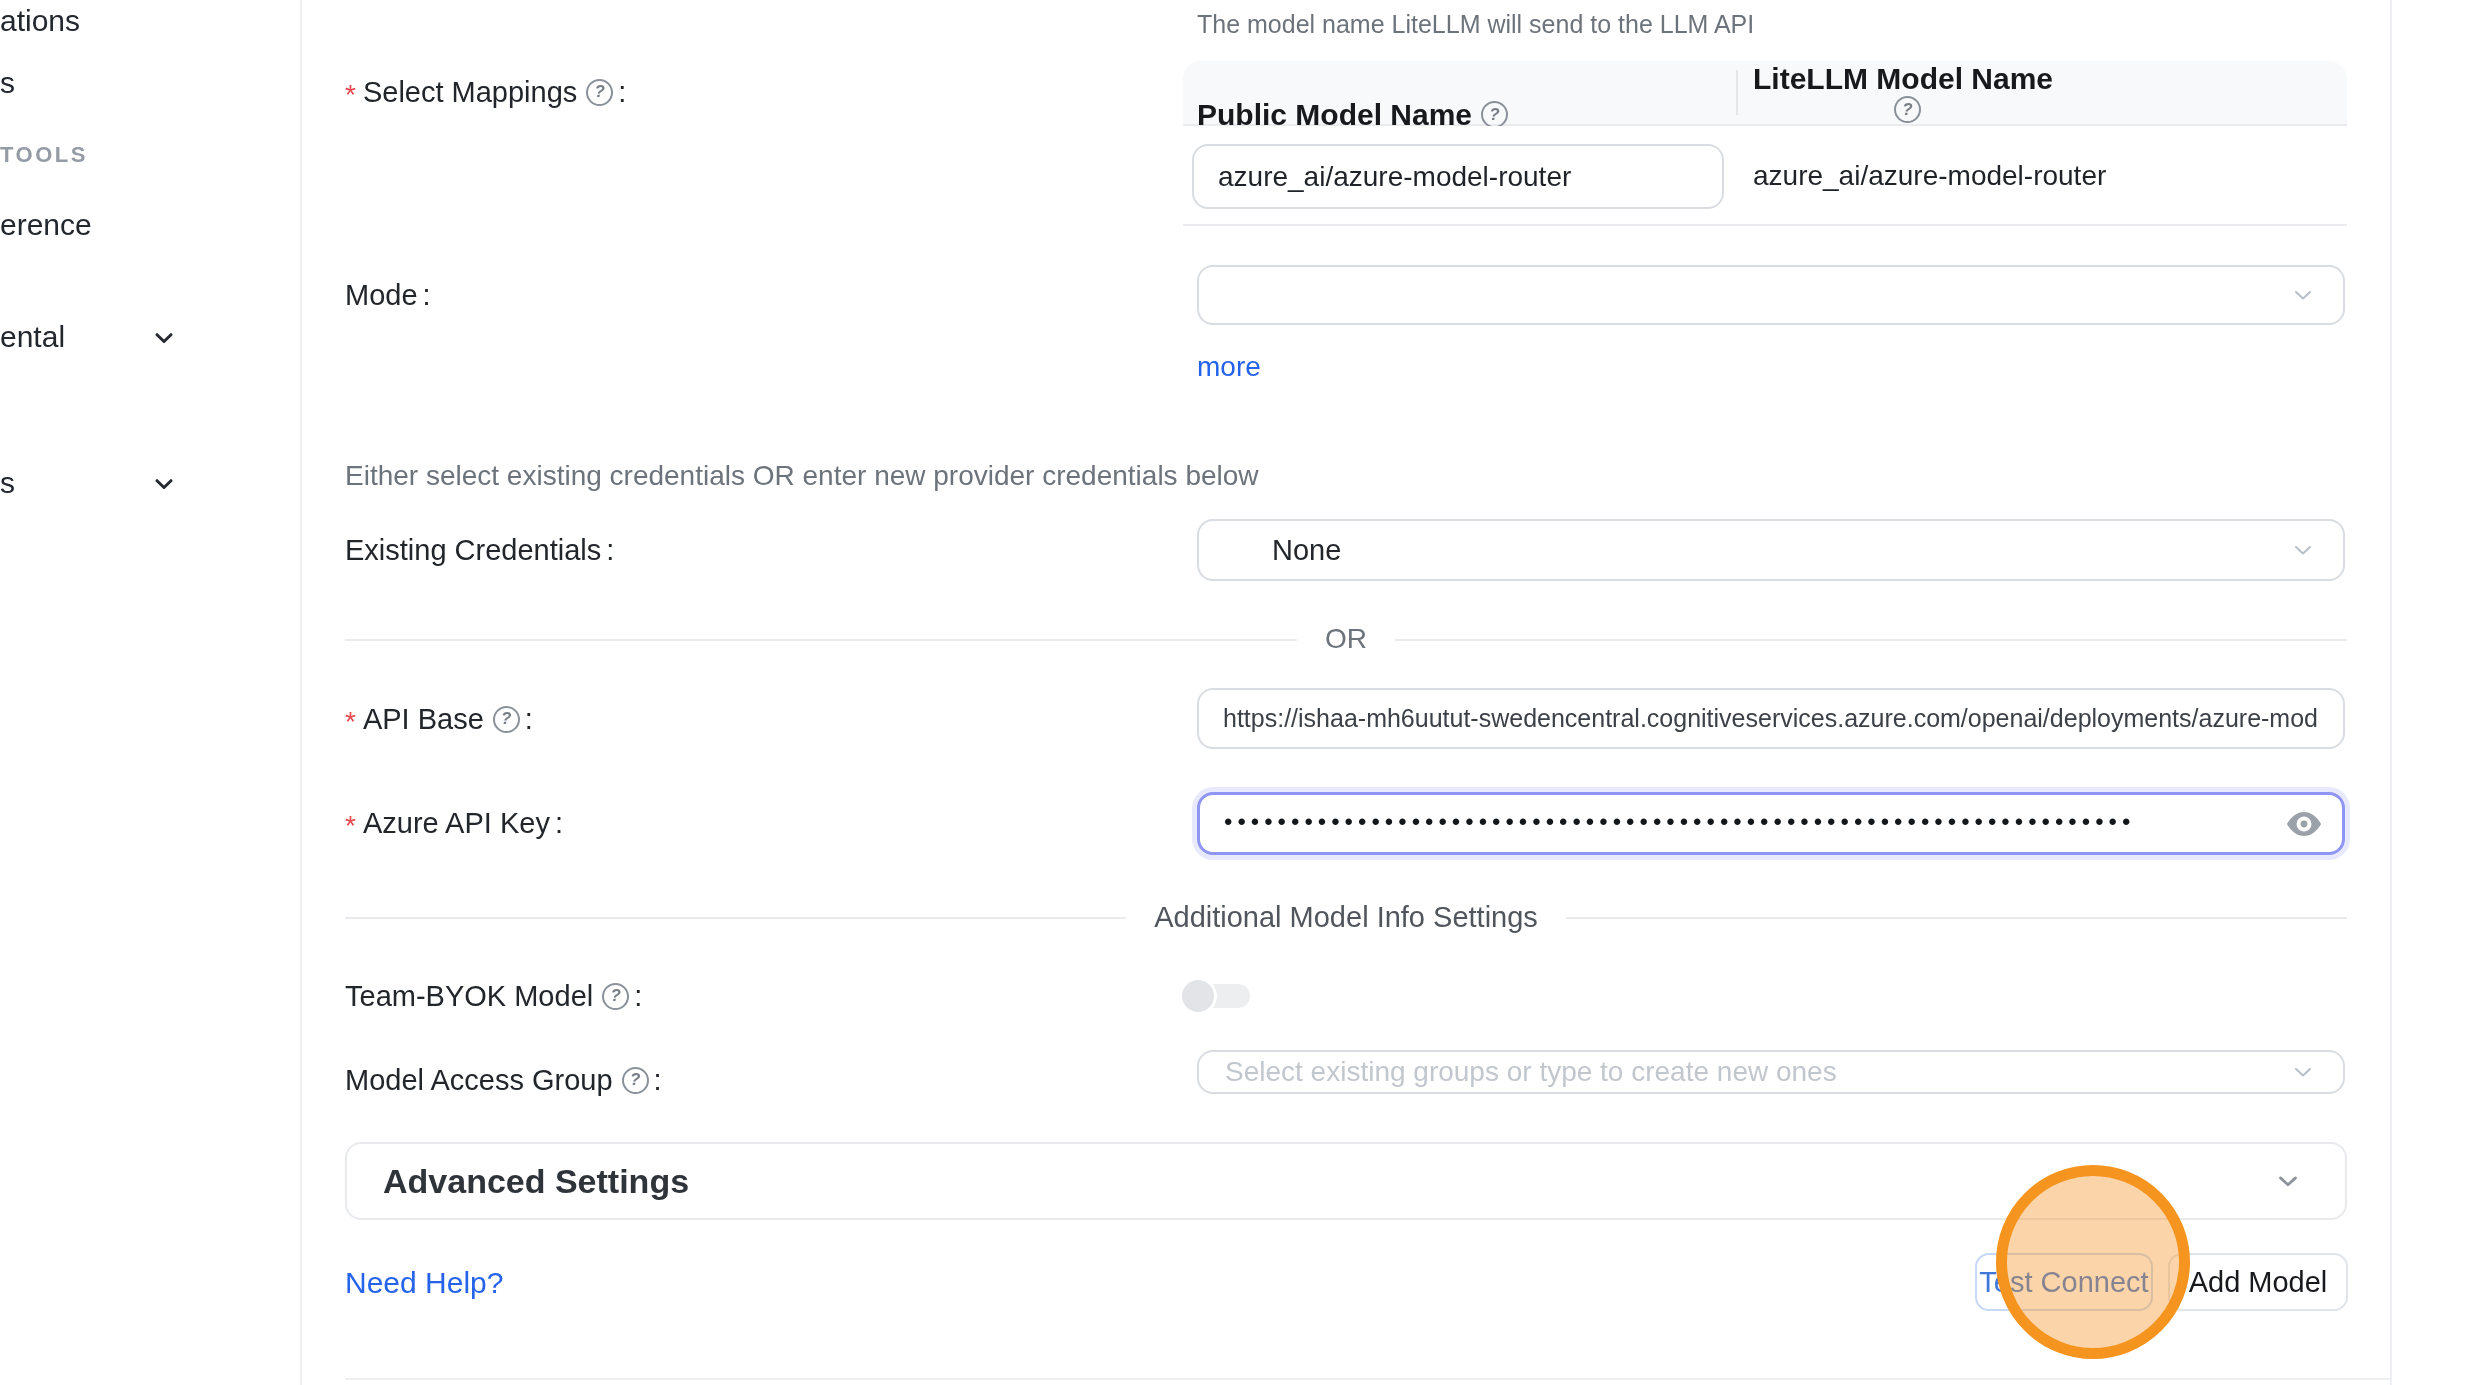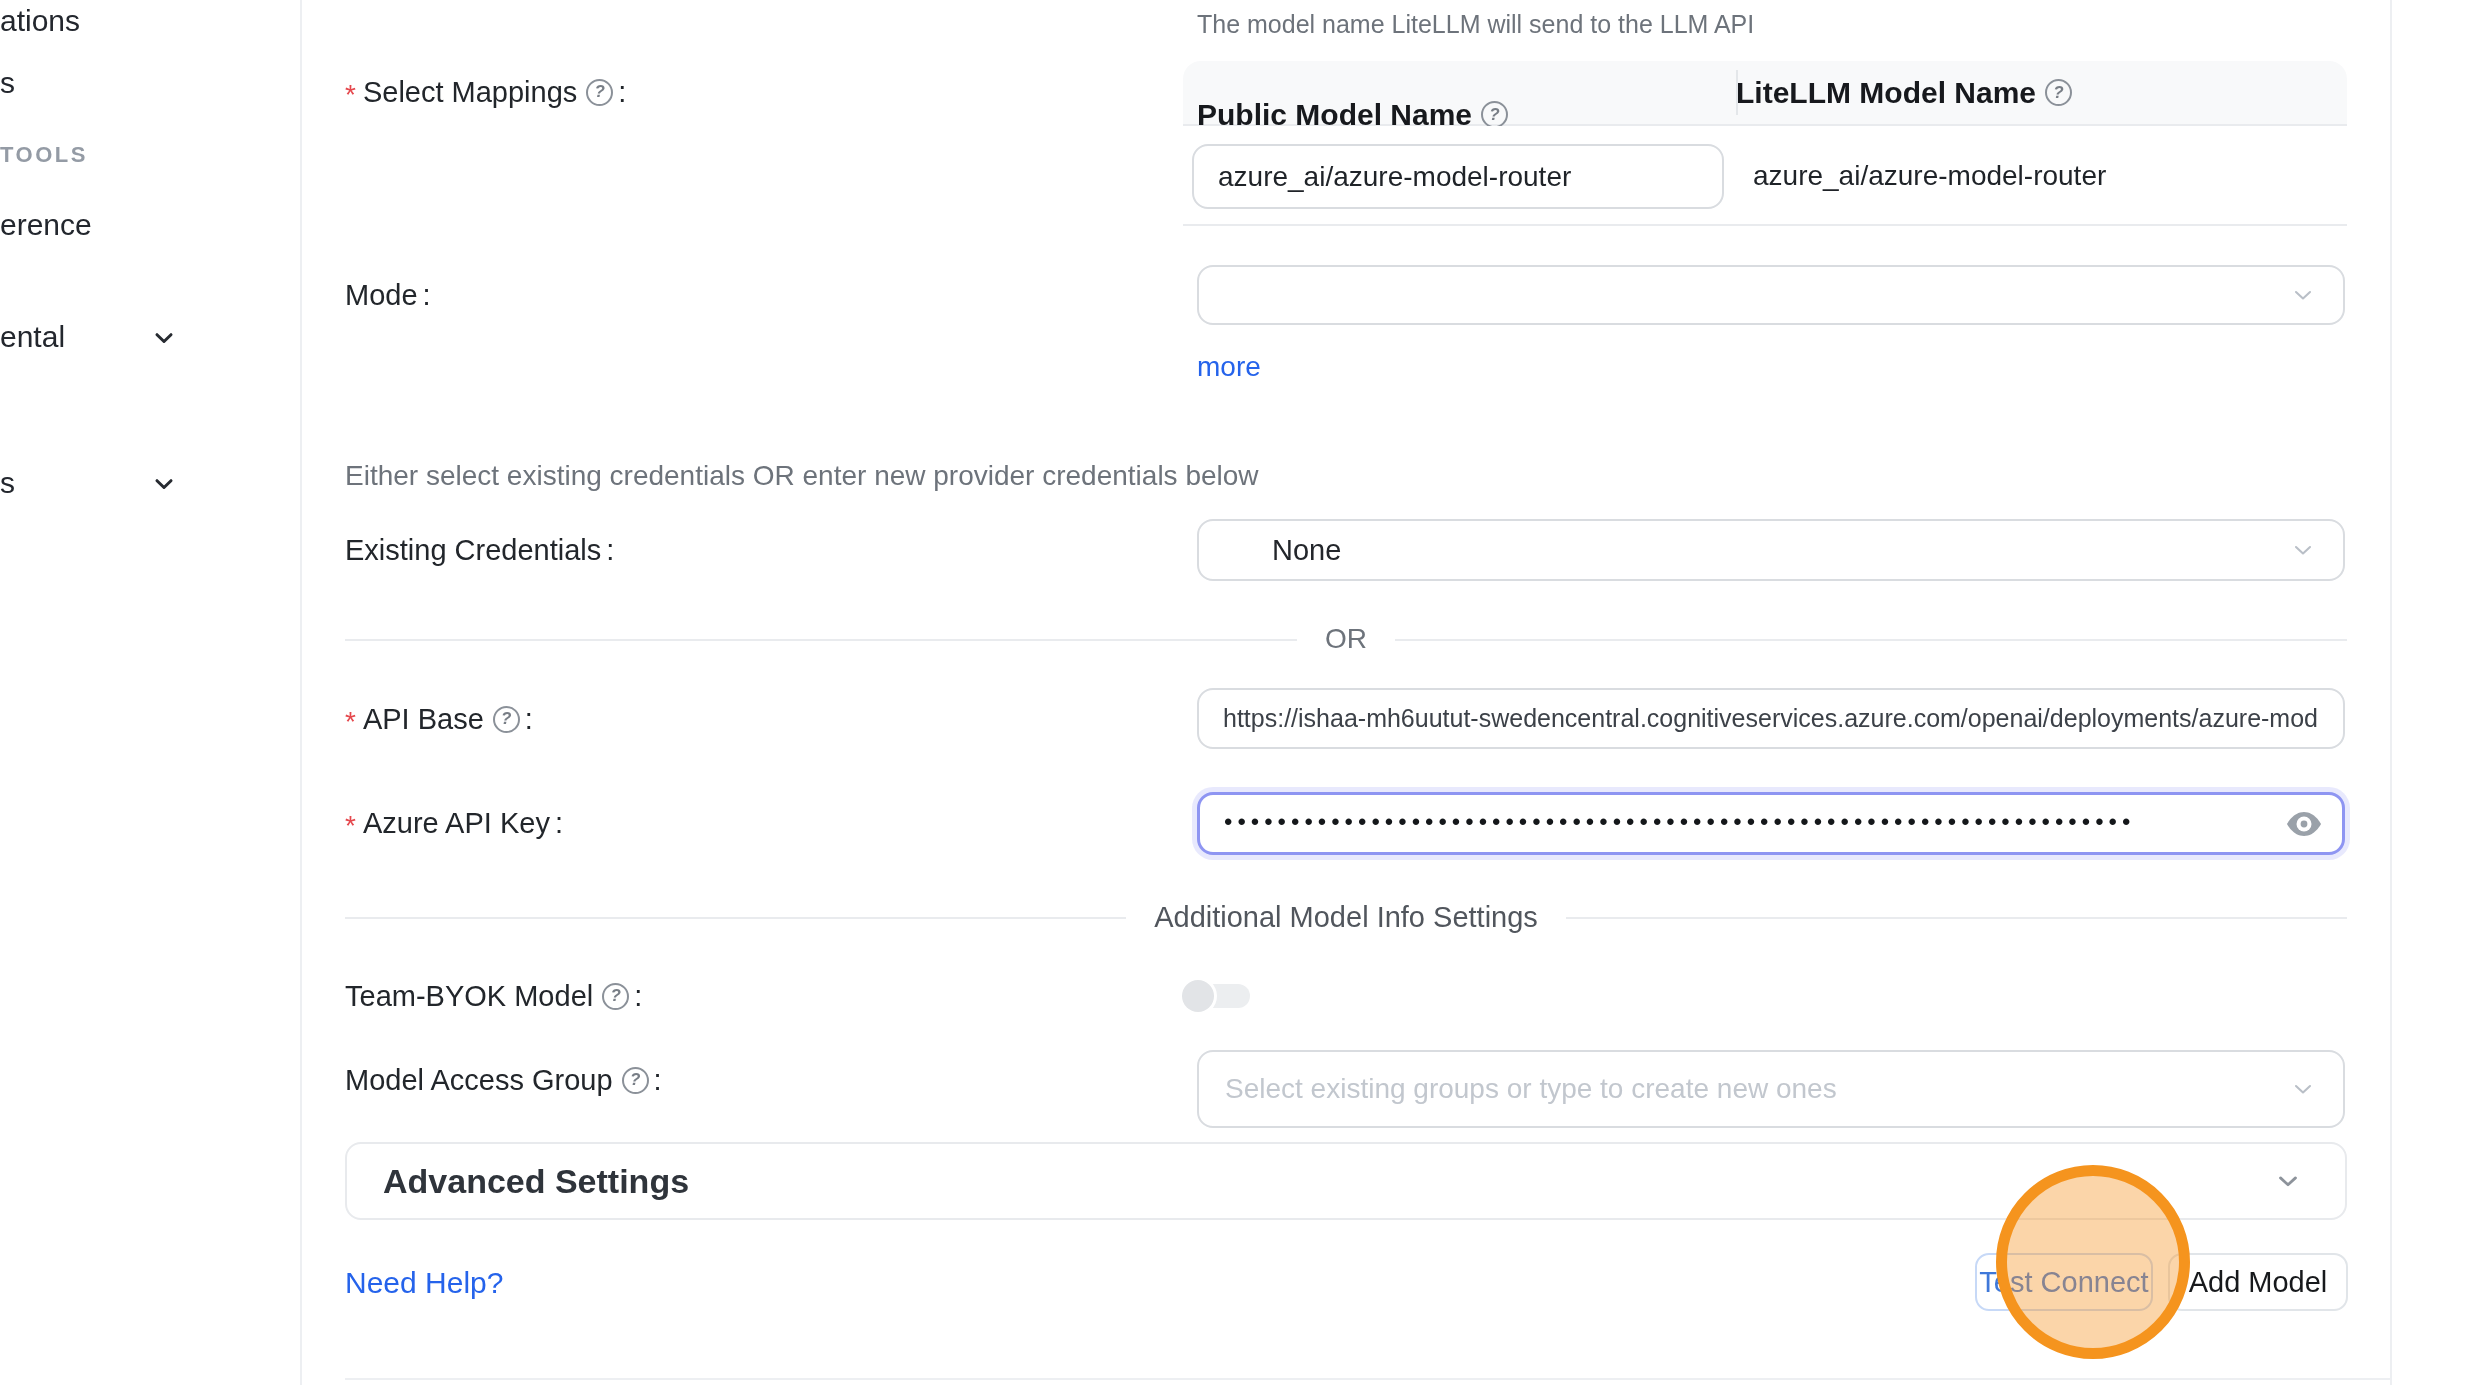--- a/index.html
+++ b/index.html
@@ -37,21 +37,21 @@
                  display:flex; align-items:center; justify-content:center; }
   .divider-row::before { content:""; position:absolute; left:0; right:0; top:50%;
                          height:2px; background:#e9ebee; }
   .divider-text { position:relative; background:#fff; padding:0 28px; }
 
   
   #map-table { position:absolute; left:1183px; top:61px; width:1164px; }
   #map-head { position:relative; height:63px; background:#f8f9fa; border-radius:18px 18px 0 0;
               display:flex; align-items:center; }
   #map-head .col1 { padding-left:14px; width:553px; display:flex; align-items:center;margin-top:44px; }
-  #map-head .col2 { padding-left:0; display:flex; align-items:center; }
+  #map-head .col2 { padding-left:17px; display:flex; align-items:center;flex-direction:column; }
   .th-text { font-size:30px; font-weight:700; color:#17191d; }
   #col-div { position:absolute; left:553px; top:9px; width:2px; height:45px; background:#e4e7ea; }
   #map-head-sep { height:2px; background:#e9ebee; }
   #map-body { position:relative; height:100px; background:#fff; border-bottom:2px solid #e9ebee; }
   #map-input { position:absolute; left:9px; top:18px; width:532px; height:65px;
                border:2px solid #d9dce0; border-radius:16px; font-size:28px; color:#1f2328;
                padding:0 24px; outline:none; font-family:"Liberation Sans",sans-serif; background:#fff; }
   #map-value { position:absolute; left:570px; top:0; height:100px; display:flex;
                align-items:center; font-size:28px; color:#1f2328; }
 
@@ -78,21 +78,21 @@
              width:40px; height:32px; cursor:pointer; }
   #info-divider { top:897px; font-size:29px; color:#51565d; }
 
   
   #byok-toggle { position:absolute; left:1182px; top:980px; width:68px; height:32px; cursor:pointer; }
   #byok-pill { position:absolute; left:10px; top:4px; width:58px; height:24px;
                border-radius:12px; background:#eceef0; }
   #byok-knob { position:absolute; left:0; top:0; width:32px; height:32px; border-radius:50%;
                background:#e2e4e7; box-shadow:0 0 0 3px #fff; }
 
-  #access-select { top:1050px; height:78px; cursor:pointer; }
+  #access-select { top:1050px; height:44px; cursor:pointer; }
 
   
   #adv-card { position:absolute; left:345px; top:1142px; width:2002px; height:78px;
               border:2px solid #e8eaed; border-radius:16px; background:#fff; display:flex;
               align-items:center; cursor:pointer; }
   #adv-title { margin-left:36px; font-size:34px; font-weight:700; color:#2f343b; }
   #adv-chev { position:absolute; right:42px; top:50%; transform:translateY(-50%); }
 
   
   #need-help { position:absolute; left:345px; top:1266px; font-size:30px; color:#2563eb; cursor:pointer; }

